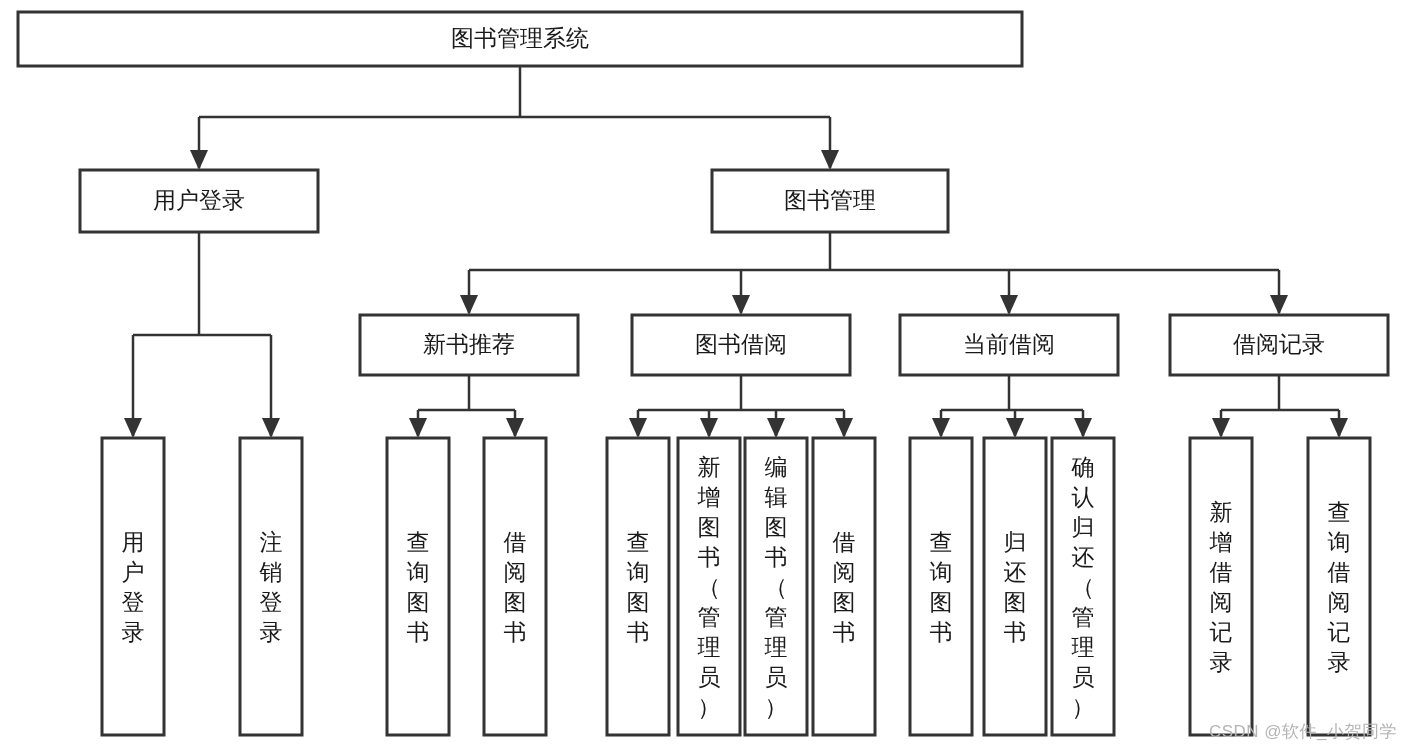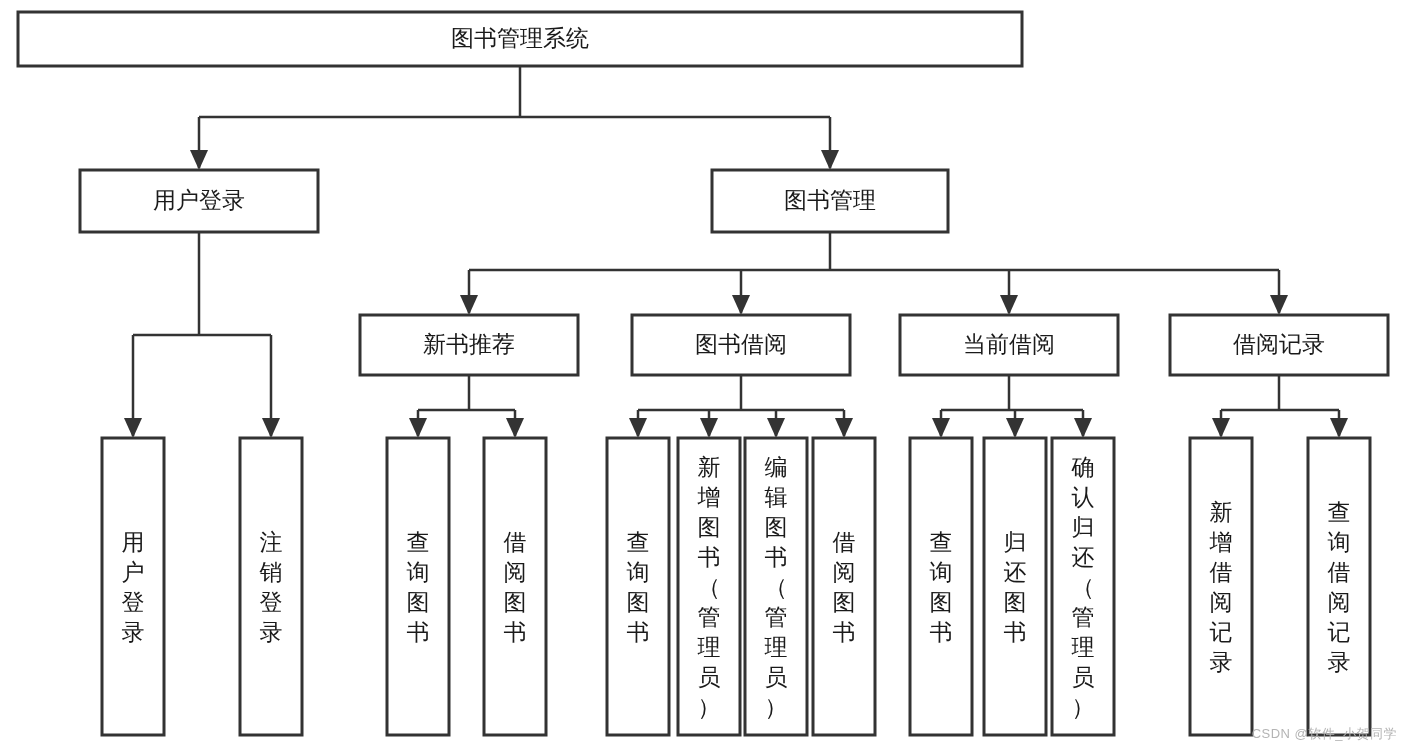--- a/index.html
+++ b/index.html
@@ -46,21 +46,21 @@
   }
   .arrow-head {
     fill: #333333;
     stroke: none;
   }
   .watermark {
     position: absolute;
     right: 8px;
     bottom: 4px;
     font-family: "Liberation Sans", "DejaVu Sans", sans-serif;
-    font-size: 13px;
+    font-size: 17px;
     color: #b4b4b4;
     letter-spacing: 0.5px;
     white-space: nowrap;
   }
 </style>
 </head>
 <body>
 
 <svg id="chart-root" viewBox="0 0 1405 747">
   <g id="connectors-layer">

